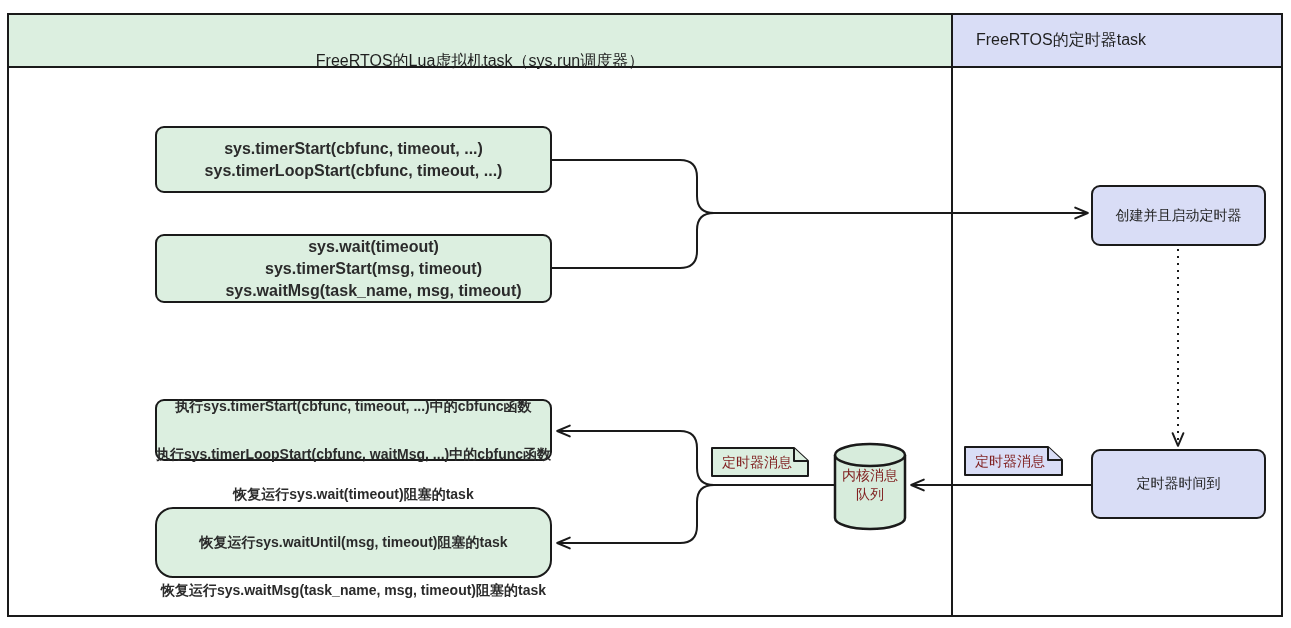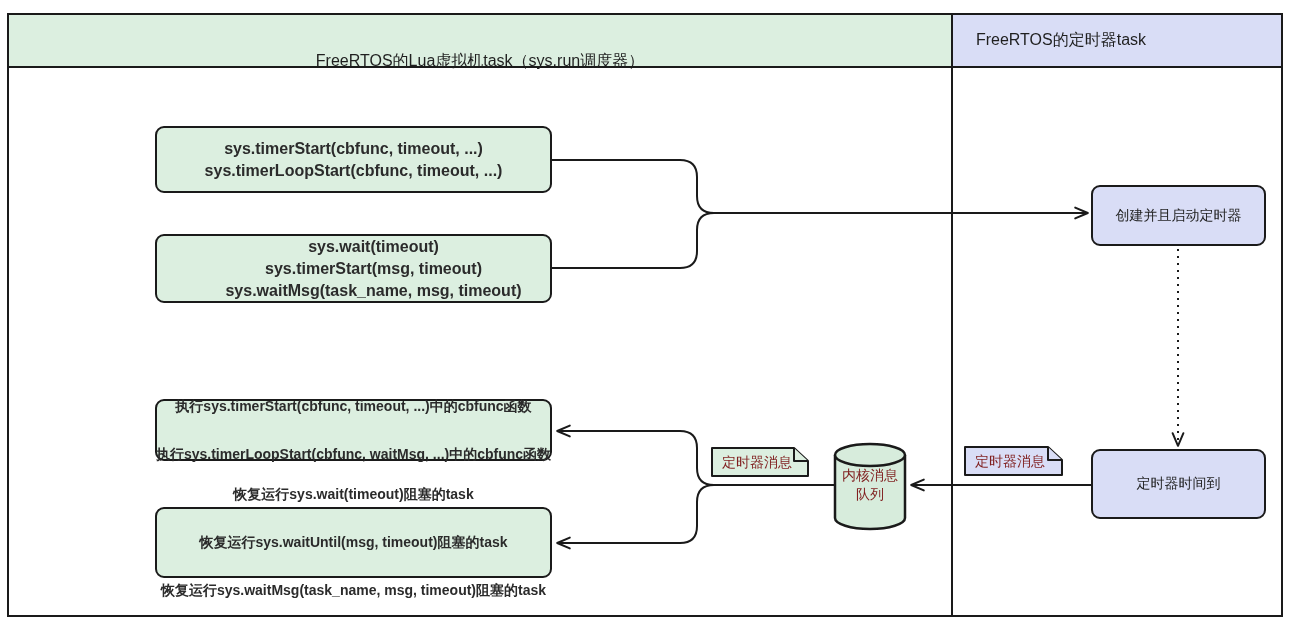--- a/index.html
+++ b/index.html
@@ -77,21 +77,21 @@
     <div>sys.wait(timeout)</div>
     <div>sys.timerStart(msg, timeout)</div>
     <div>sys.waitMsg(task_name, msg, timeout)</div>
   </div>
 
   <div class="node green api-sm" style="left:155px;top:399px;width:397px;height:62px;">
     <div>执行sys.timerStart(cbfunc, timeout, ...)中的cbfunc函数</div>
     <div>执行sys.timerLoopStart(cbfunc, waitMsg, ...)中的cbfunc函数</div>
   </div>
 
-  <div class="node green api-sm" style="left:155px;top:507px;width:397px;height:71px;">
+  <div class="node green api-sm" style="left:155px;top:507px;width:397px;height:71px;border-radius:18px;">
     <div>恢复运行sys.wait(timeout)阻塞的task</div>
     <div>恢复运行sys.waitUntil(msg, timeout)阻塞的task</div>
     <div>恢复运行sys.waitMsg(task_name, msg, timeout)阻塞的task</div>
   </div>
 
   <div class="node lav plain" style="left:1091px;top:185px;width:175px;height:61px;">
     <div>创建并且启动定时器</div>
   </div>
 
   <div class="node lav plain" style="left:1091px;top:449px;width:175px;height:70px;">

